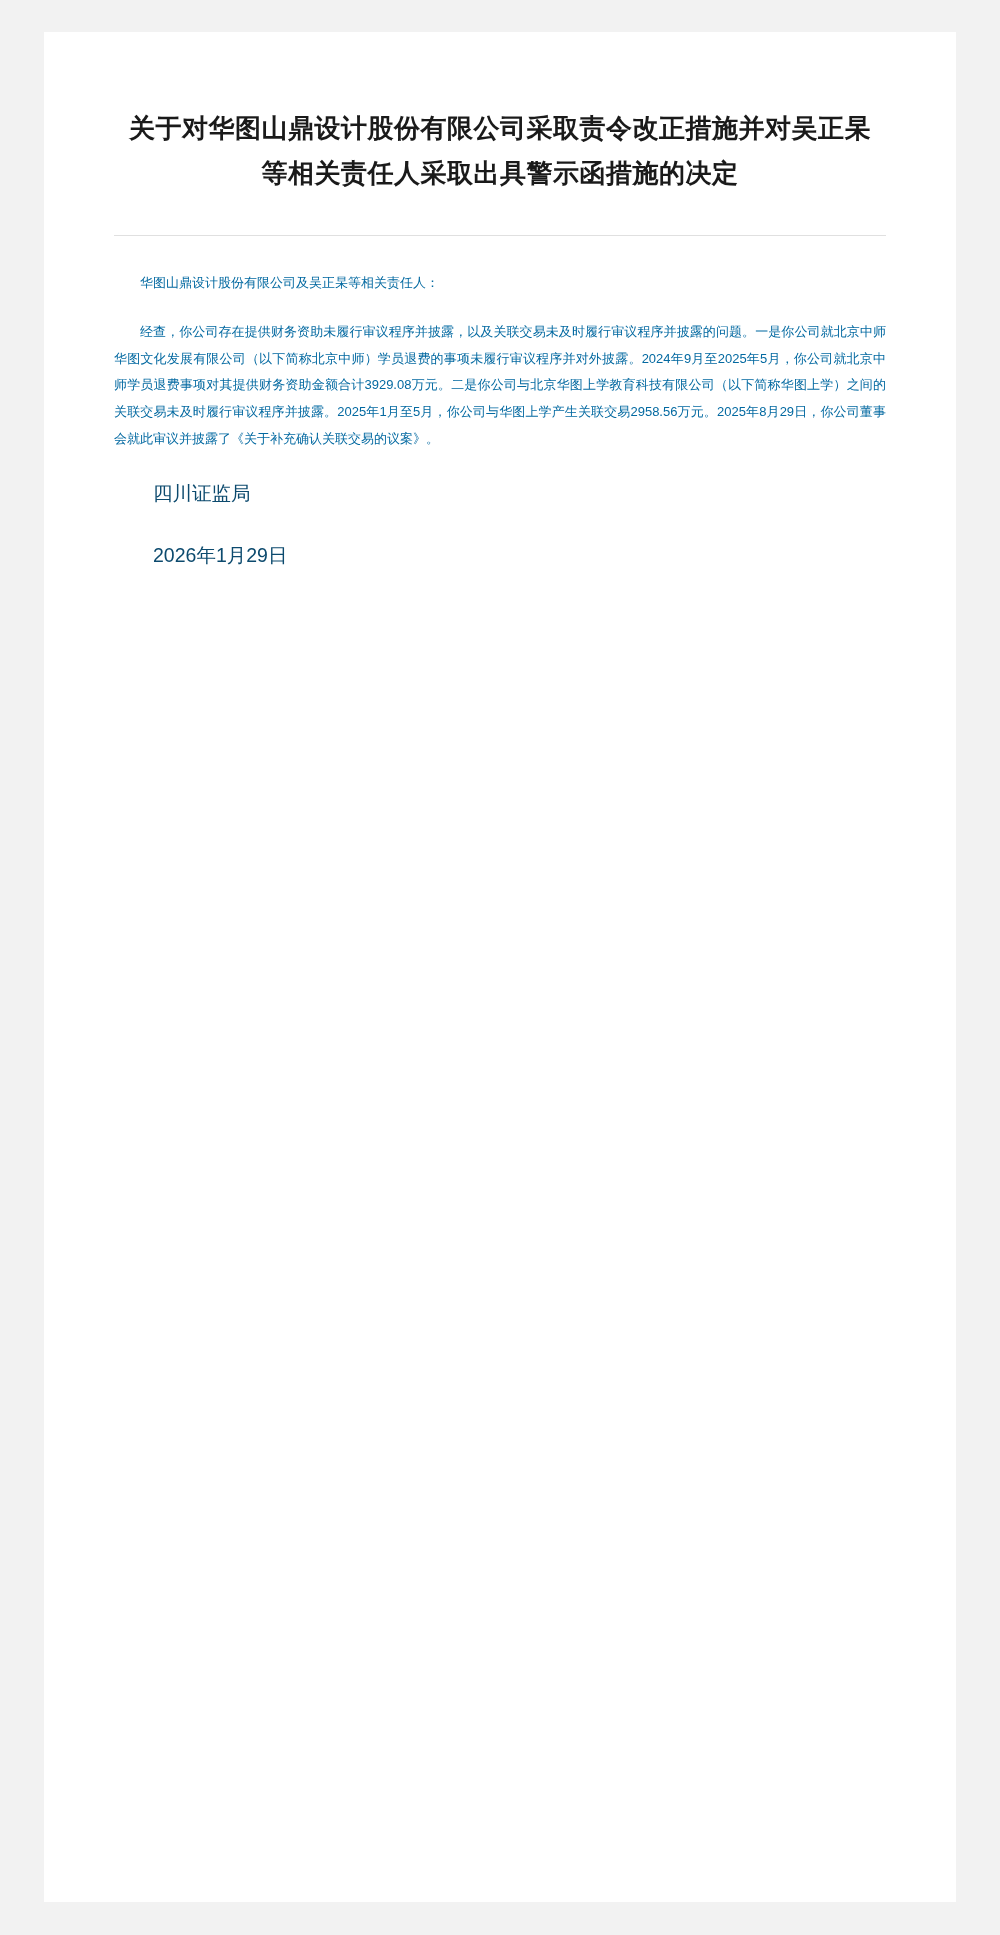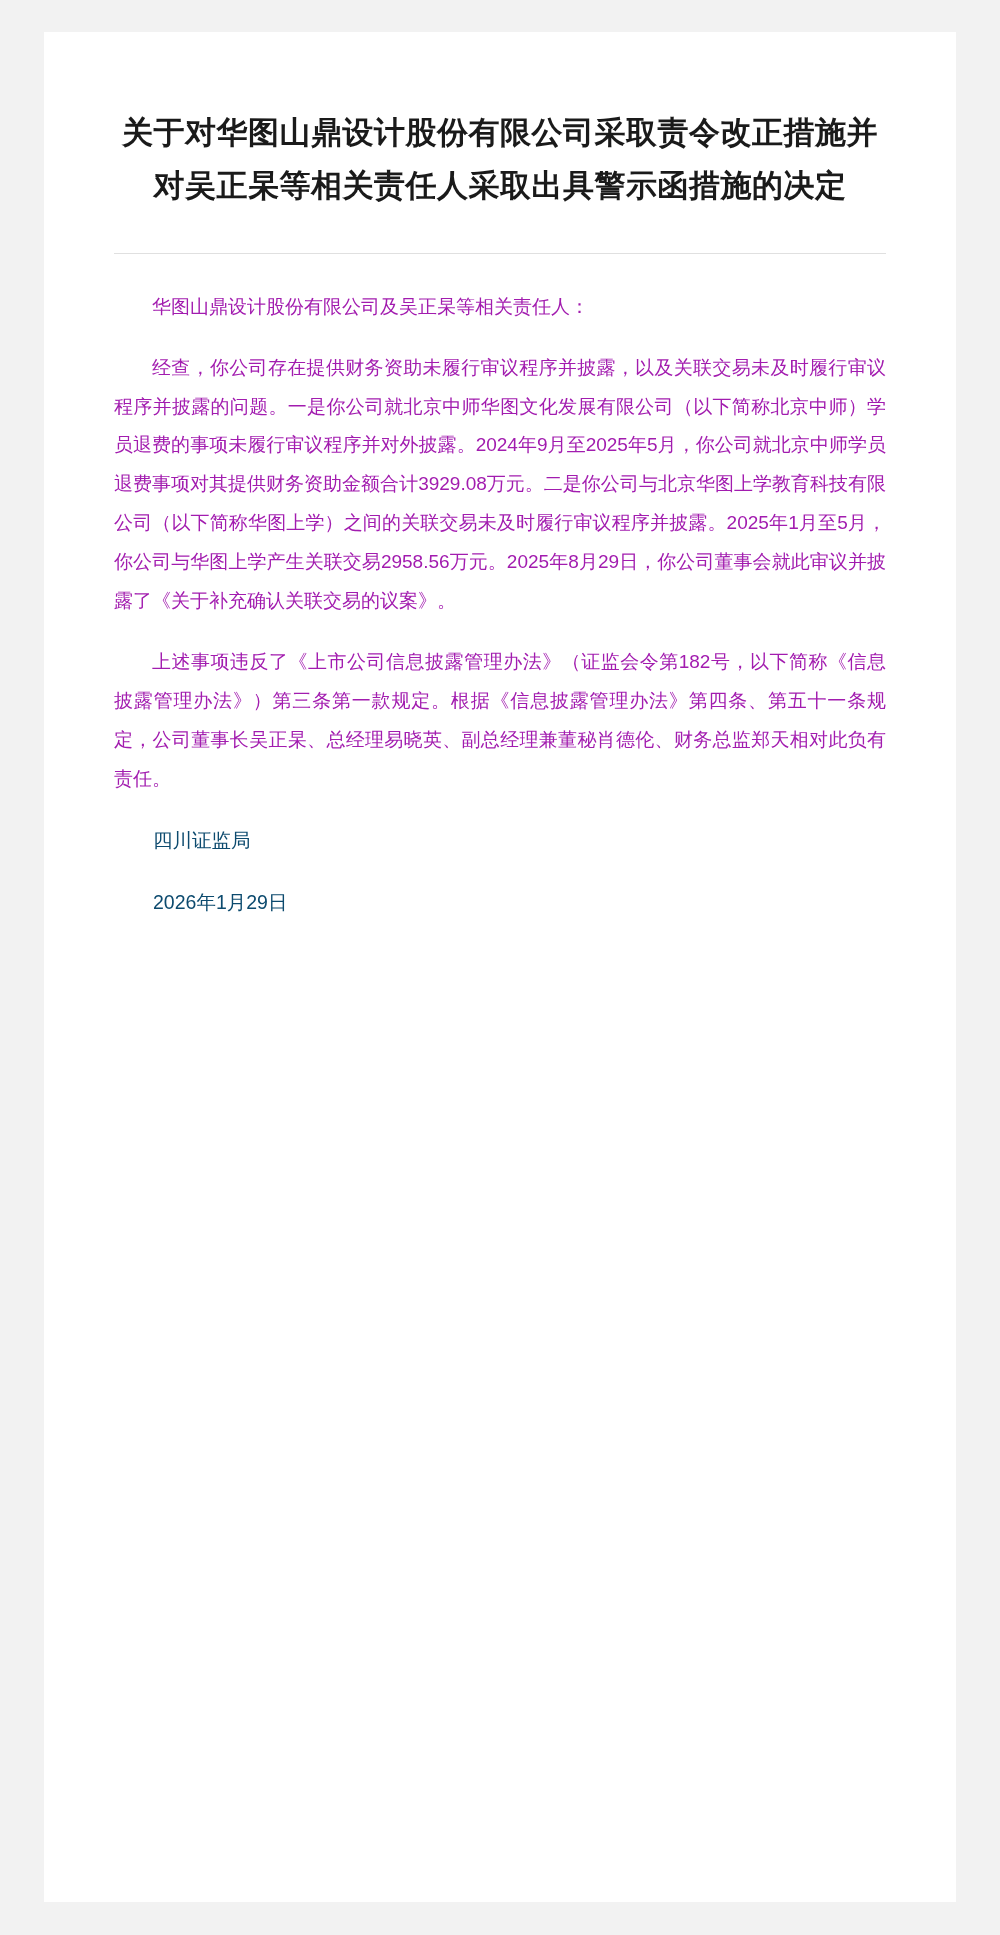--- a/index.html
+++ b/index.html
@@ -15,40 +15,40 @@
     background: #f2f2f2;
     padding: 32px 44px 0 44px;
   }
   .sheet {
     background: #ffffff;
     min-height: 1870px;
     box-sizing: border-box;
     padding: 56px 70px 80px 70px;
   }
   .doc-title {
-    font-size: 31px;
+    font-size: 26px;
     font-weight: bold;
     line-height: 1.72;
     text-align: center;
     color: #1a1a1a;
     letter-spacing: 0.5px;
     margin: 18px 8px 0 8px;
   }
   .title-rule {
     border: none;
     border-top: 1px solid #e0e0e0;
     margin: 40px 0 0 0;
   }
   .body {
     margin-top: 34px;
   }
   .para {
-    font-size: 19px;
+    font-size: 13px;
     line-height: 2.05;
-    color: #a21caf;
+    color: #0369a1;
     text-align: justify;
     text-justify: inter-ideograph;
     margin: 0 0 22px 0;
     text-indent: 2em;
   }
   .sign {
     font-size: 19.5px;
     line-height: 2.05;
     color: #0c4a6e;
     margin: 0 0 22px 0;
@@ -67,21 +67,20 @@
     <h1 class="doc-title">关于对华图山鼎设计股份有限公司采取责令改正措施并对吴正杲等相关责任人采取出具警示函措施的决定</h1>
 
     <hr class="title-rule">
 
     <div class="body">
 
       <p class="para">华图山鼎设计股份有限公司及吴正杲等相关责任人：</p>
 
       <p class="para">经查，你公司存在提供财务资助未履行审议程序并披露，以及关联交易未及时履行审议程序并披露的问题。一是你公司就北京中师华图文化发展有限公司（以下简称北京中师）学员退费的事项未履行审议程序并对外披露。2024年9月至2025年5月，你公司就北京中师学员退费事项对其提供财务资助金额合计3929.08万元。二是你公司与北京华图上学教育科技有限公司（以下简称华图上学）之间的关联交易未及时履行审议程序并披露。2025年1月至5月，你公司与华图上学产生关联交易2958.56万元。2025年8月29日，你公司董事会就此审议并披露了《关于补充确认关联交易的议案》。</p>
 
-      <p class="para">上述事项违反了《上市公司信息披露管理办法》（证监会令第182号，以下简称《信息披露管理办法》）第三条第一款规定。根据《信息披露管理办法》第四条、第五十一条规定，公司董事长吴正杲、总经理易晓英、副总经理兼董秘肖德伦、财务总监郑天相对此负有责任。</p>
 
 
 
       <p class="sign">四川证监局</p>
 
       <p class="sign date">2026年1月29日</p>
 
     </div>
   </div>
 </div>

